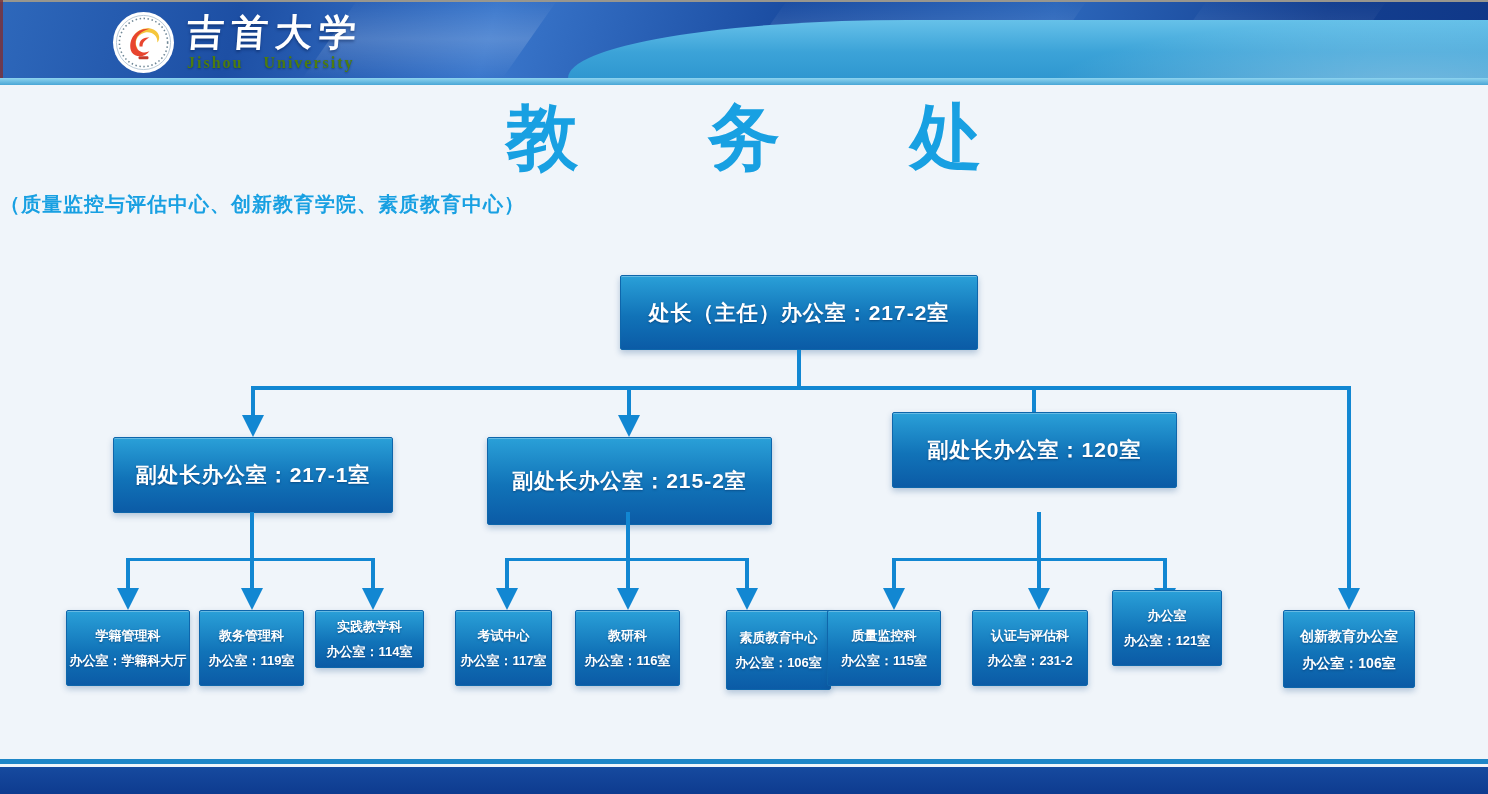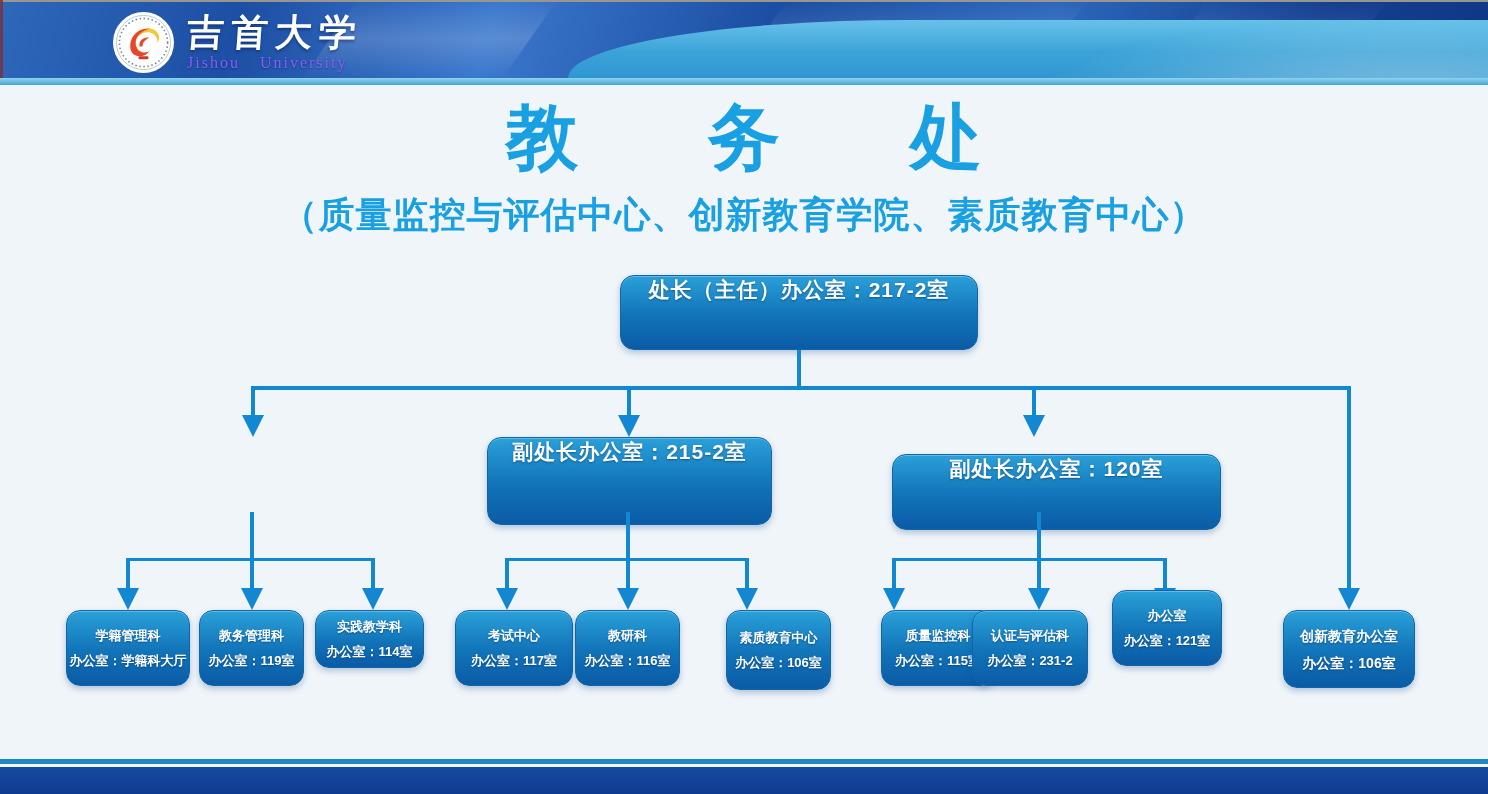--- a/index.html
+++ b/index.html
@@ -35,44 +35,44 @@
     background:linear-gradient(180deg,#8ed4ef,#49a6d6);}
   .brand{position:absolute;left:112px;top:11px;display:flex;align-items:center;gap:12px;}
   .logo{width:63px;height:63px;}
   .brand-text{display:flex;flex-direction:column;}
   .uni-cn{
     color:#fff;font-size:37px;font-weight:bold;letter-spacing:7px;line-height:1;
     font-family:"Liberation Serif","DejaVu Serif",serif;transform:skewX(-4deg);
     text-shadow:0 2px 3px rgba(0,25,70,.45);
   }
   .uni-en{
-    color:#8b5cf6;font-size:16px;font-weight:normal;letter-spacing:2px;word-spacing:14px;
+    color:#4d7c0f;font-size:16px;font-weight:bold;letter-spacing:2px;word-spacing:14px;
     font-family:"Liberation Serif","DejaVu Serif",serif;margin-top:3px;
     text-shadow:0 1px 2px rgba(0,25,70,.45);
   }
 
   
   .page-title{
     position:absolute;top:98px;left:0;width:100%;box-sizing:border-box;
     text-align:center;font-size:72px;font-weight:bold;color:#18a0e2;
     letter-spacing:130px;padding-left:130px;line-height:1.1;
   }
   .page-subtitle{
     position:absolute;top:191px;left:0;width:100%;
-    text-align:center;font-size:36px;font-weight:bold;color:#18a0e2;letter-spacing:1px;
+    font-size:20px;font-weight:bold;color:#18a0e2;letter-spacing:1px;
   }
 
   
   .chart{position:absolute;inset:0;}
   .node{
-    position:absolute;box-sizing:border-box;border-radius:14px;
+    position:absolute;box-sizing:border-box;border-radius:2px;
     background:linear-gradient(180deg,#2aa0d8 0%,#1173b8 55%,#0b5ba6 100%);
     border:1px solid #0e66ab;
     box-shadow:0 3px 6px rgba(16,70,130,.28), inset 0 1px 0 rgba(255,255,255,.28);
-    color:#fff;font-weight:bold;display:flex;justify-content:center;
+    color:#fff;font-weight:bold;display:flex;align-items:center;justify-content:center;
     text-align:center;text-shadow:0 1px 2px rgba(0,40,90,.5);
   }
   .l1,.l2{font-size:21px;letter-spacing:1px;}
   .l3{flex-direction:column;font-size:13px;line-height:1;gap:12px;padding:17px 2px;}
   .direct{font-size:14px;gap:13px;}
   .vline,.hline{position:absolute;background:#1287d2;}
   .carrow{position:absolute;width:0;height:0;
     border-left:11px solid transparent;border-right:11px solid transparent;
     border-top:22px solid #1287d2;}
 
@@ -128,24 +128,27 @@
     <div class="vline" style="left:251px;top:388px;width:4px;height:28px"></div>
     <div class="carrow" style="left:242px;top:415px"></div>
     <div class="vline" style="left:627px;top:388px;width:4px;height:28px"></div>
     <div class="carrow" style="left:618px;top:415px"></div>
     <div class="vline" style="left:1032px;top:388px;width:4px;height:28px"></div>
     <div class="carrow" style="left:1023px;top:415px"></div>
 
     <div class="vline" style="left:1347px;top:388px;width:4px;height:200px"></div>
     <div class="carrow" style="left:1338px;top:588px"></div>
 
+    <div class="node l2" style="left:113px;top:437px;width:280px;height:76px">
+      <span>副处长办公室：217-1室</span>
+    </div>
     <div class="node l2" style="left:487px;top:437px;width:285px;height:88px">
       <span>副处长办公室：215-2室</span>
     </div>
-    <div class="node l2" style="left:892px;top:454px;width:329px;height:76px">
+    <div class="node l2" style="left:892px;top:412px;width:285px;height:76px">
       <span>副处长办公室：120室</span>
     </div>
 
     <div class="vline" style="left:250px;top:512px;width:4px;height:49px"></div>
     <div class="hline" style="left:126px;top:558px;width:249px;height:3px"></div>
     <div class="vline" style="left:126px;top:560px;width:4px;height:30px"></div>
     <div class="carrow" style="left:117px;top:588px"></div>
     <div class="vline" style="left:250px;top:560px;width:4px;height:30px"></div>
     <div class="carrow" style="left:241px;top:588px"></div>
     <div class="vline" style="left:371px;top:560px;width:4px;height:30px"></div>
@@ -175,34 +178,34 @@
     </div>
     <div class="node l3" style="left:199px;top:610px;width:105px;height:76px">
       <div>教务管理科</div>
       <div>办公室：119室</div>
     </div>
     <div class="node l3" style="left:315px;top:610px;width:109px;height:58px">
       <div>实践教学科</div>
       <div>办公室：114室</div>
     </div>
 
-    <div class="node l3" style="left:455px;top:610px;width:118px;height:76px">
+    <div class="node l3" style="left:455px;top:610px;width:97px;height:76px">
       <div>考试中心</div>
       <div>办公室：117室</div>
     </div>
     <div class="node l3" style="left:575px;top:610px;width:105px;height:76px">
       <div>教研科</div>
       <div>办公室：116室</div>
     </div>
     <div class="node l3" style="left:726px;top:610px;width:105px;height:80px">
       <div>素质教育中心</div>
       <div>办公室：106室</div>
     </div>
 
-    <div class="node l3" style="left:881px;top:610px;width:114px;height:76px">
+    <div class="node l3" style="left:827px;top:610px;width:114px;height:76px">
       <div>质量监控科</div>
       <div>办公室：115室</div>
     </div>
     <div class="node l3" style="left:972px;top:610px;width:116px;height:76px">
       <div>认证与评估科</div>
       <div>办公室：231-2</div>
     </div>
     <div class="node l3" style="left:1112px;top:590px;width:110px;height:76px">
       <div>办公室</div>
       <div>办公室：121室</div>

